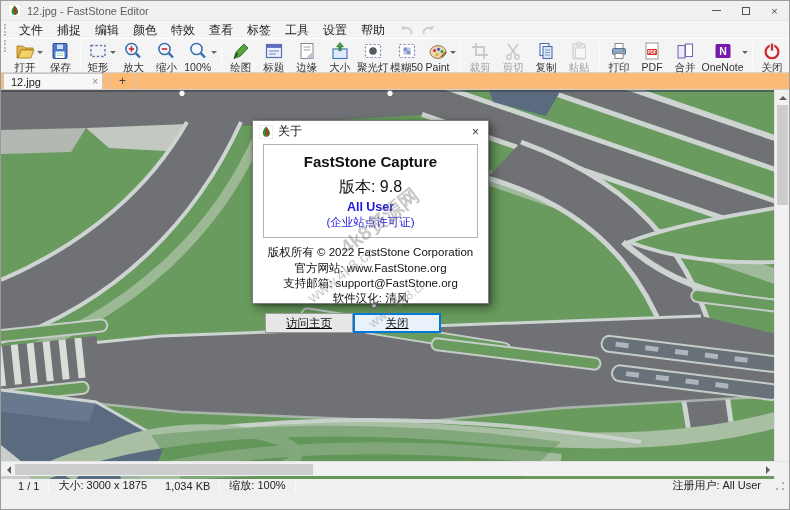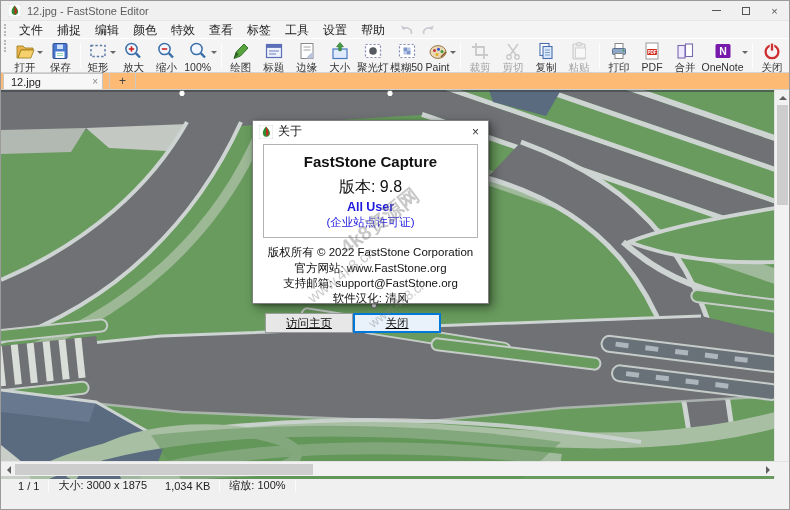--- a/index.html
+++ b/index.html
@@ -560,15 +560,19 @@
   </div>
 
   <div class="statusbar">
     <span class="st-seg">1 / 1</span>
     <span class="st-sep"></span>
     <span class="st-seg">大小:  3000 x 1875</span>
     <span class="st-seg">1,034 KB</span>
     <span class="st-sep"></span>
     <span class="st-seg">缩放:  100%</span>
     <span class="st-sep"></span>
+    <span class="st-right">
+      <span class="st-seg">注册用户: All User</span>
+      <span class="st-grip"></span>
+    </span>
   </div>
 
 </div>
 
 </body></html>

